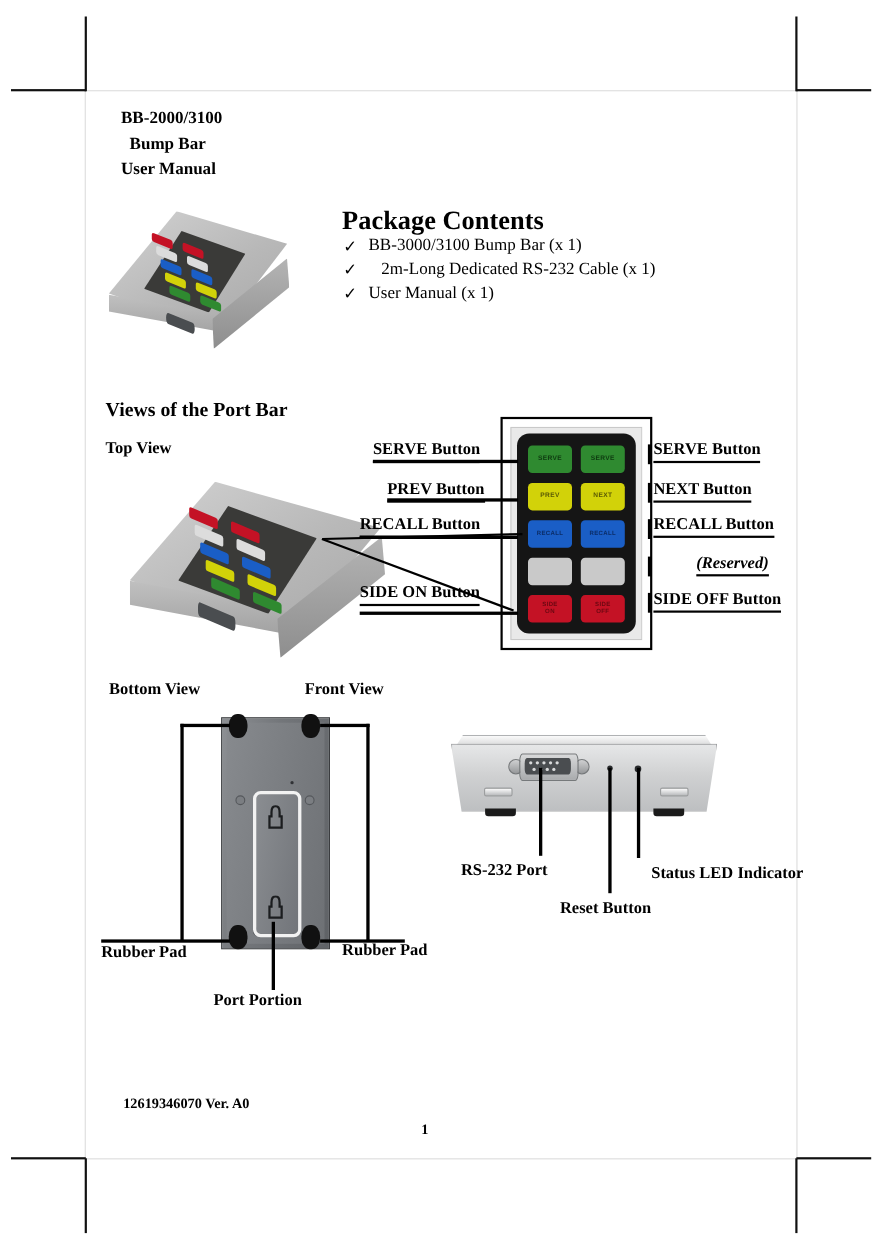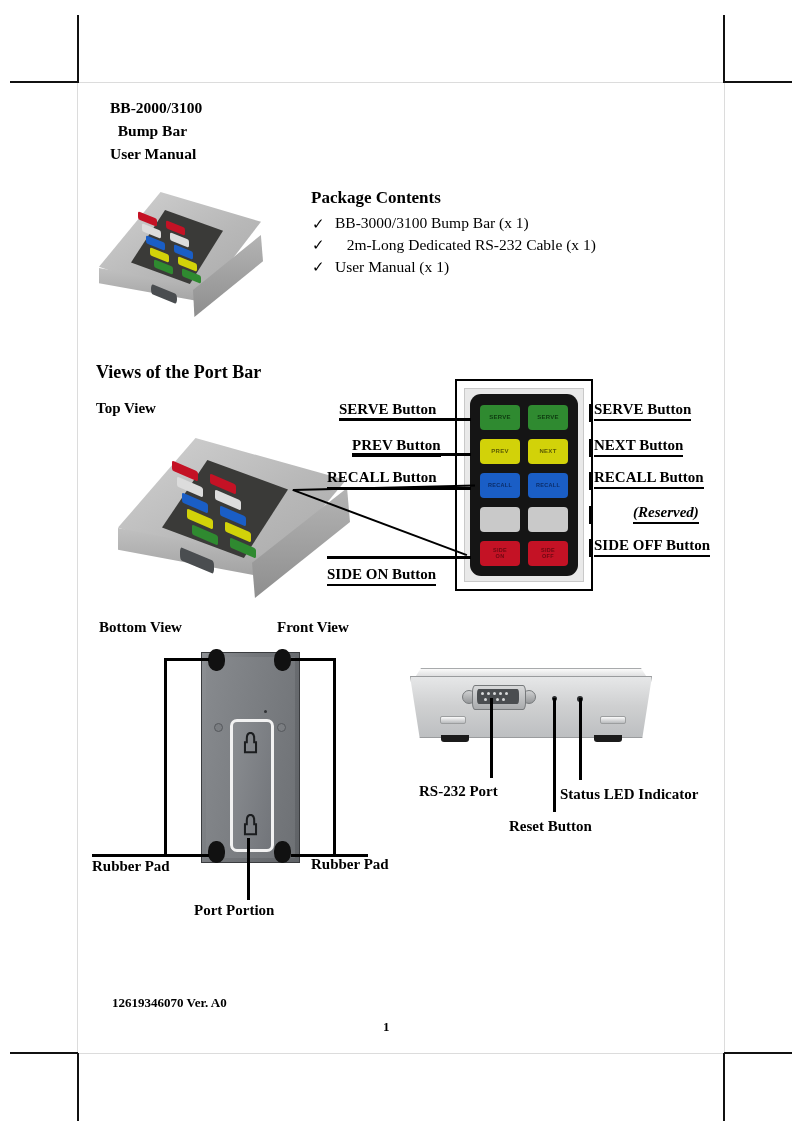--- a/index.html
+++ b/index.html
@@ -6,21 +6,21 @@
   body{width:802px;height:1136px;position:relative;overflow:hidden;
        font-family:"Liberation Serif","DejaVu Serif",serif;color:#000;}
   .page{position:absolute;inset:0;}
 
   
   .crop{position:absolute;background:#111;}
   .guide{position:absolute;background:#dcdcdc;}
 
   
   .ttl{position:absolute;font-weight:bold;font-size:15.5px;line-height:23px;white-space:pre;}
-  .h1{position:absolute;font-weight:bold;font-size:17px;white-space:nowrap;}
+  .h1{position:absolute;font-weight:bold;font-size:24px;white-space:nowrap;}
   .h2{position:absolute;font-weight:bold;font-size:18px;white-space:nowrap;}
   .h3{position:absolute;font-weight:bold;font-size:15px;white-space:nowrap;}
   .bullet{position:absolute;font-size:15.5px;white-space:pre;}
   .chk{position:absolute;font-size:15px;}
   .foot{position:absolute;font-weight:bold;font-size:13px;white-space:nowrap;}
   .pg{position:absolute;font-weight:bold;font-size:13px;}
 
   
   .lbl{position:absolute;font-weight:bold;font-size:15px;white-space:nowrap;
        padding-bottom:1px;border-bottom:2.5px solid #000;}
@@ -206,21 +206,21 @@
 
   <div class="lbl" style="left:339px;top:401px;">SERVE Button</div>
   <div class="ln" style="left:339px;top:418px;width:132px;height:2.5px;"></div>
 
   <div class="lbl" style="left:352px;top:437px;">PREV Button</div>
   <div class="ln" style="left:352px;top:453px;width:119px;height:2.5px;"></div>
 
   <div class="lbl" style="left:327px;top:469px;">RECALL Button</div>
   <div class="ln" style="left:327px;top:487px;width:144px;height:2.5px;"></div>
 
-  <div class="lbl" style="left:327px;top:566px;">SIDE ON Button</div>
+  <div class="lbl" style="left:327px;top:531px;">SIDE ON Button</div>
   <div class="ln" style="left:327px;top:556px;width:144px;height:2.5px;"></div>
 
   <div class="diag" style="left:293px;top:489px;width:182px;transform:rotate(-1.4deg);"></div>
   <div class="diag" style="left:293px;top:489px;width:186px;transform:rotate(20.5deg);"></div>
 
   <div class="ln" style="left:589px;top:404px;width:2.5px;height:18px;"></div>
   <div class="lbl" style="left:594px;top:401px;">SERVE Button</div>
 
   <div class="ln" style="left:589px;top:439px;width:2.5px;height:18px;"></div>
   <div class="lbl" style="left:594px;top:437px;">NEXT Button</div>
@@ -306,18 +306,18 @@
     <div class="hole" style="left:148px;top:28px;width:5px;height:5px;"></div>
     <div class="hole" style="left:173px;top:28px;width:6px;height:6px;"></div>
   </div>
 
   <div class="ln" style="left:490px;top:698px;width:2.5px;height:80px;"></div>
   <div class="ln" style="left:553px;top:698px;width:2.5px;height:114px;"></div>
   <div class="ln" style="left:579px;top:698px;width:2.5px;height:82px;"></div>
 
   <div class="plain" style="left:419px;top:783px;">RS-232 Port</div>
   <div class="plain" style="left:509px;top:818px;">Reset Button</div>
-  <div class="plain" style="left:560px;top:786px;">Status LED Indicator</div>
+  <div class="plain" style="left:592px;top:786px;">Status LED Indicator</div>
 
   <div class="foot" style="left:112px;top:995px;">12619346070  Ver. A0</div>
   <div class="pg" style="left:383px;top:1019px;">1</div>
 
 </div>
 
 </body></html>

